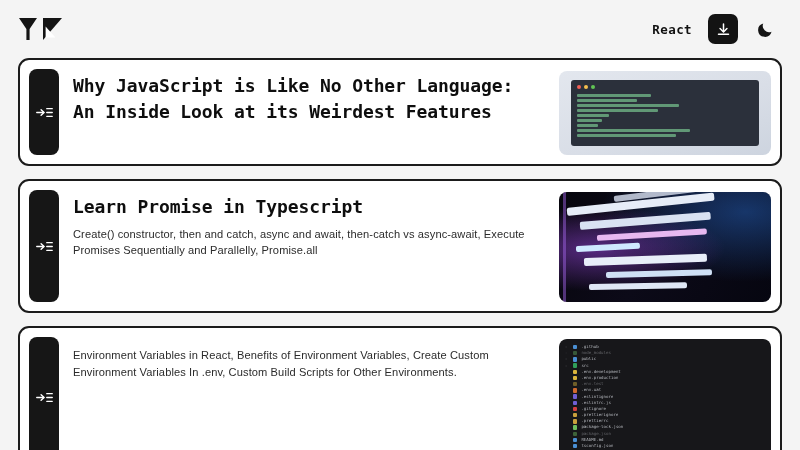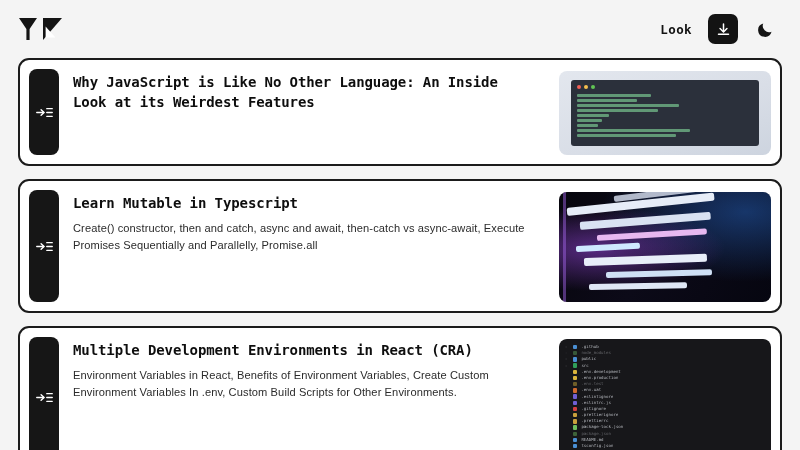--- a/index.html
+++ b/index.html
@@ -74,21 +74,21 @@
   }
   .rail svg{ display:block; }
 
   .card-body{
     flex:1 1 auto;
     min-width:0;
     padding:4px 10px 2px 4px;
   }
   .card-title{
     font-family:"DejaVu Sans Mono", monospace;
-    font-size:14px;
+    font-size:18px;
     font-weight:700;
     color:#0e0e0e;
     line-height:1.42;
     letter-spacing:-0.1px;
   }
   .card-desc{
     margin-top:6px;
     font-family:"Liberation Sans", sans-serif;
     font-size:11.1px;
     font-weight:400;
@@ -170,21 +170,21 @@
 
   <div class="logo">
     <svg width="46" height="26" viewBox="0 0 46 26">
       <path d="M1 2 H19 L11.6 13 V24 H8.4 V13 Z" fill="#141414"></path>
       <path d="M25 2 H44 L25 24 Z" fill="#141414"></path>
       <path d="M27.6 21.6 L27.6 10.4 L37.4 21.6 Z" fill="#ffffff"></path>
     </svg>
   </div>
 
   <div class="header-right">
-    <a class="about-link" href="#">Look</a>
+    <a class="about-link" href="#">React</a>
 
     <div class="icon-btn-dark">
       <svg width="15" height="15" viewBox="0 0 24 24" fill="none" stroke="#ffffff" stroke-width="2.4" stroke-linecap="round" stroke-linejoin="round">
         <path d="M12 3 V15"></path>
         <path d="M6.5 10.5 L12 16 L17.5 10.5"></path>
         <path d="M4 19.5 H20"></path>
       </svg>
     </div>
 
     <button class="icon-btn-plain">
@@ -239,21 +239,21 @@
       <svg width="17" height="13" viewBox="0 0 22 16" fill="none" stroke="#ffffff" stroke-width="1.9" stroke-linecap="round" stroke-linejoin="round">
         <path d="M1 8 H10"></path>
           <path d="M6.6 4.4 L10.4 8 L6.6 11.6"></path>
         <path d="M14 3 H21"></path>
           <path d="M14 8 H21"></path>
           <path d="M14 13 H21"></path>
       </svg>
     </div>
 
     <div class="card-body">
-      <div class="card-title">Learn Mutable in Typescript</div>
+      <div class="card-title">Learn Promise in Typescript</div>
       <div class="card-desc">Create() constructor, then and catch, async and await, then-catch vs async-await, Execute Promises Sequentially and Parallelly, Promise.all</div>
     </div>
 
     <div class="thumb thumb-2">
       <div class="codephoto">
         <div class="ln" style="left:26%;top:4px;width:56%;background:#cfd6e6;transform:rotate(-7deg);opacity:.85"></div>
         <div class="ln" style="left:4%;top:16px;width:70%;background:#e6ecf7;transform:rotate(-6deg);height:8px"></div>
         <div class="ln" style="left:10%;top:30px;width:62%;background:#d9e2f2;transform:rotate(-4.5deg);height:8px"></div>
         <div class="ln" style="left:18%;top:43px;width:52%;background:#e7b8f0;transform:rotate(-3.5deg)"></div>
         <div class="ln" style="left:8%;top:54px;width:30%;background:#cfe9ff;transform:rotate(-3deg)"></div>
@@ -270,21 +270,20 @@
       <svg width="17" height="13" viewBox="0 0 22 16" fill="none" stroke="#ffffff" stroke-width="1.9" stroke-linecap="round" stroke-linejoin="round">
         <path d="M1 8 H10"></path>
           <path d="M6.6 4.4 L10.4 8 L6.6 11.6"></path>
         <path d="M14 3 H21"></path>
           <path d="M14 8 H21"></path>
           <path d="M14 13 H21"></path>
       </svg>
     </div>
 
     <div class="card-body">
-      <div class="card-title">Multiple Development Environments in React (CRA)</div>
       <div class="card-desc">Environment Variables in React, Benefits of Environment Variables, Create Custom Environment Variables In .env, Custom Build Scripts for Other Environments.</div>
     </div>
 
     <div class="thumb thumb-3">
       <div class="vsx" id="vsx">
           <div class="vsrow">
             <span class="chev">›</span>
             <span class="sq" style="background: rgb(74, 143, 212);"></span>
             <span class="nm">.github</span>
           </div>

